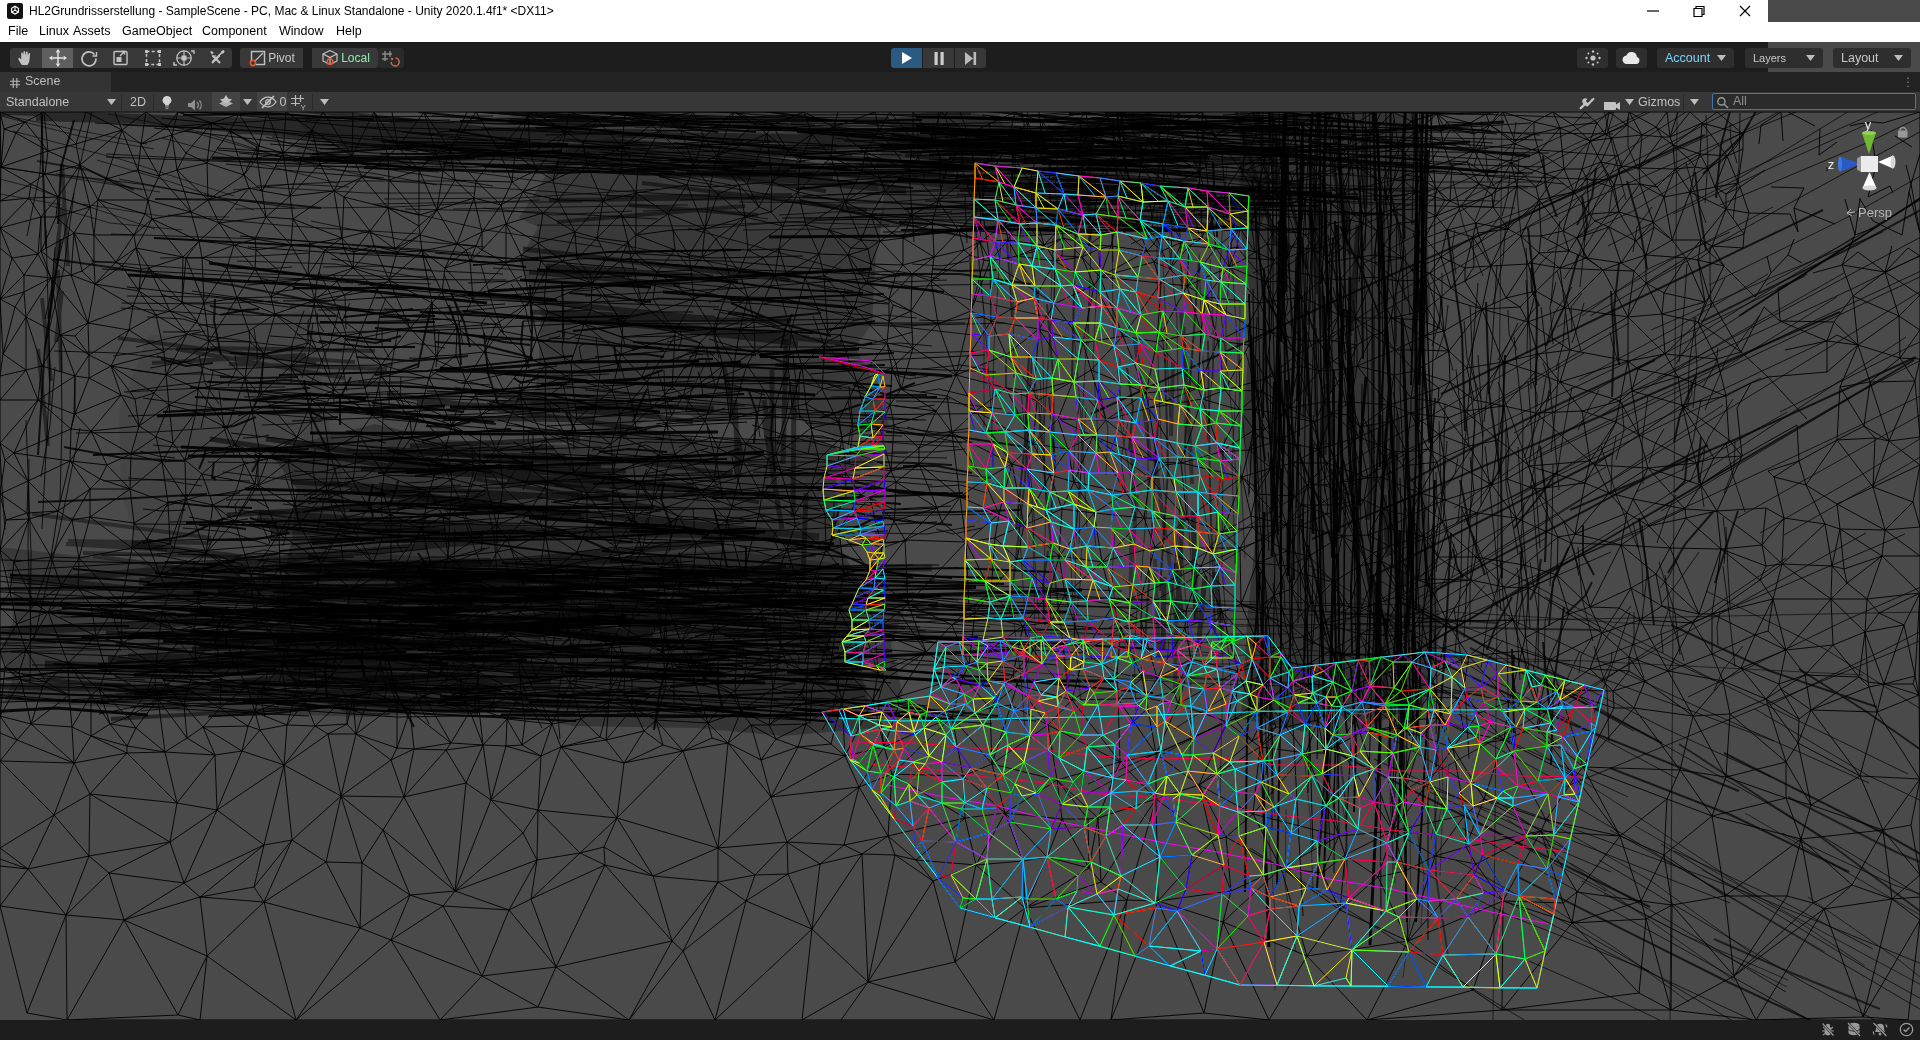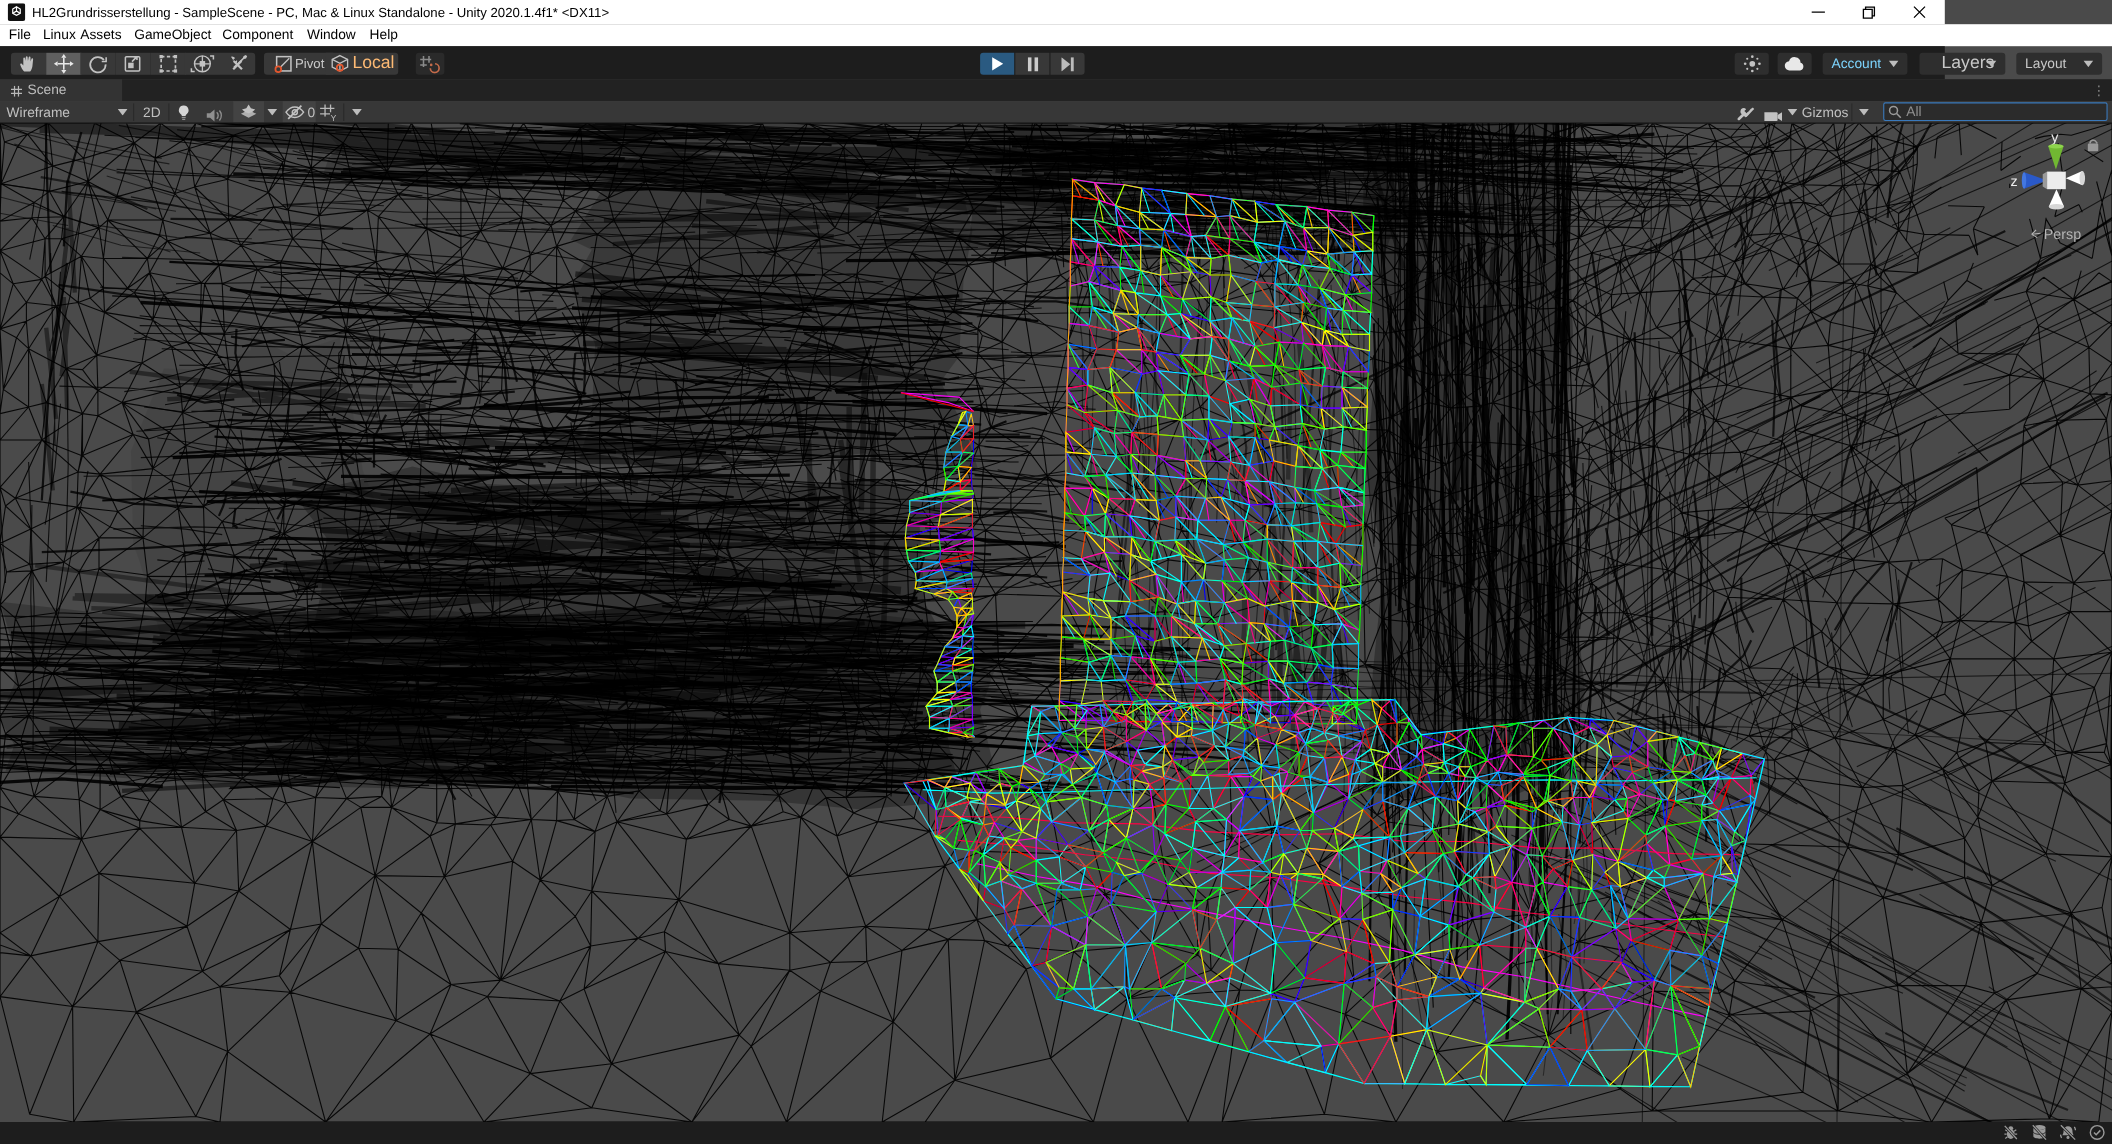--- a/index.html
+++ b/index.html
@@ -111,21 +111,21 @@
     <div class="tbtn" style="left:240px;width:63px;border-radius:3px 0 0 3px;color:#c8c8c8;font-size:12px">
       <svg width="19" height="17" viewBox="0 0 19 17">
         <g fill="none">
           <rect x="3.5" y="1.5" width="13" height="13" stroke="#c2c2c2" stroke-width="1.4"></rect>
           <path d="M15 3L6 12" stroke="#c2c2c2" stroke-width="1.2"></path>
           <circle cx="5" cy="13" r="2.6" stroke="#e4572e" stroke-width="1.6" fill="#383838"></circle>
         </g>
       </svg>
       <span style="margin-left:1px">Pivot</span>
     </div>
-    <div class="tbtn" style="left:296px;width:66px;border-radius:0 3px 3px 0;color:#fdba74;font-size:16px">
+    <div class="tbtn" style="left:312px;width:66px;border-radius:0 3px 3px 0;color:#86efac;font-size:12px">
       <svg width="20" height="18" viewBox="0 0 20 18">
         <g fill="none" stroke="#c2c2c2" stroke-width="1.2">
           <path d="M10 1.5L17 5v7l-7 3.5L3 12V5z"></path>
           <path d="M3 5l7 3.5L17 5M10 8.5V15"></path>
         </g>
         <circle cx="10" cy="12.5" r="2.8" stroke="#e4572e" stroke-width="1.6" fill="none"></circle>
       </svg>
       <span style="margin-left:1px">Local</span>
     </div>
     <div class="tbtn" style="left:378px;width:26px;border-radius:3px;background:#2a2a2a">
@@ -174,21 +174,21 @@
     <div class="tbtn" style="left:1616px;width:31px;border-radius:3px;background:#2e2e2e">
       <svg width="20" height="14" viewBox="0 0 20 14">
         <path d="M5 13a4.2 4.2 0 0 1-.6-8.4A5.4 5.4 0 0 1 14.9 6 3.6 3.6 0 0 1 14.4 13z" fill="#e8e8e8"></path>
       </svg>
     </div>
     <div class="tbtn" style="left:1657px;width:77px;border-radius:3px;background:#2e2e2e;color:#7dd3fc;font-size:12.5px;justify-content:flex-start;padding-left:8px">Account<span style="position:absolute;right:8px;top:7px">
         <svg width="9" height="6" viewBox="0 0 9 6" style="display:block">
           <path d="M0 0h9L4.5 6z" fill="#bdbdbd"></path>
         </svg>
       </span></div>
-    <div class="tbtn" style="left:1745px;width:78px;border-radius:3px;background:#2e2e2e;color:#c8c8c8;font-size:16px;justify-content:flex-start;padding-left:20px">Layers<span style="position:absolute;right:8px;top:7px">
+    <div class="tbtn" style="left:1745px;width:78px;border-radius:3px;background:#2e2e2e;color:#c8c8c8;font-size:11px;justify-content:flex-start;padding-left:8px">Layers<span style="position:absolute;right:8px;top:7px">
         <svg width="9" height="6" viewBox="0 0 9 6" style="display:block">
           <path d="M0 0h9L4.5 6z" fill="#bdbdbd"></path>
         </svg>
       </span></div>
     <div class="tbtn" style="left:1833px;width:78px;border-radius:3px;background:#2e2e2e;color:#c8c8c8;font-size:12.5px;justify-content:flex-start;padding-left:8px">Layout<span style="position:absolute;right:8px;top:7px">
         <svg width="9" height="6" viewBox="0 0 9 6" style="display:block">
           <path d="M0 0h9L4.5 6z" fill="#bdbdbd"></path>
         </svg>
       </span></div>
   </div>
@@ -197,21 +197,21 @@
       <span style="position:absolute;left:10px;top:5px"><svg width="10" height="10" viewBox="0 0 10 10">
           <g stroke="#b9b9b9" stroke-width="1.1" fill="none">
             <path d="M3.2 0v10M6.8 0v10M0 3.2h10M0 6.8h10"></path>
           </g>
         </svg></span>
       <span style="position:absolute;left:25px;top:2px">Scene</span>
     </div>
     <div style="position:absolute;right:6px;top:3px;color:#888;font-size:12px">⋮</div>
   </div>
 <div class="scenebar">
-    <div class="sbitem" style="left:6px;width:100px">Wireframe</div>
+    <div class="sbitem" style="left:6px;width:100px">Standalone</div>
     <div style="position:absolute;left:107px;top:7px">
       <svg width="9" height="6" viewBox="0 0 9 6" style="display:block">
         <path d="M0 0h9L4.5 6z" fill="#bdbdbd"></path>
       </svg>
     </div>
     <div style="position:absolute;left:121px;top:2px;width:1px;height:16px;background:#2a2a2a"></div>
     <div class="sbitem" style="left:130px">2D</div>
     <div style="position:absolute;left:153px;top:2px;width:1px;height:16px;background:#2a2a2a"></div>
     <div class="sbitem" style="left:161px;top:1px">
       <svg width="12" height="15" viewBox="0 0 12 15">

